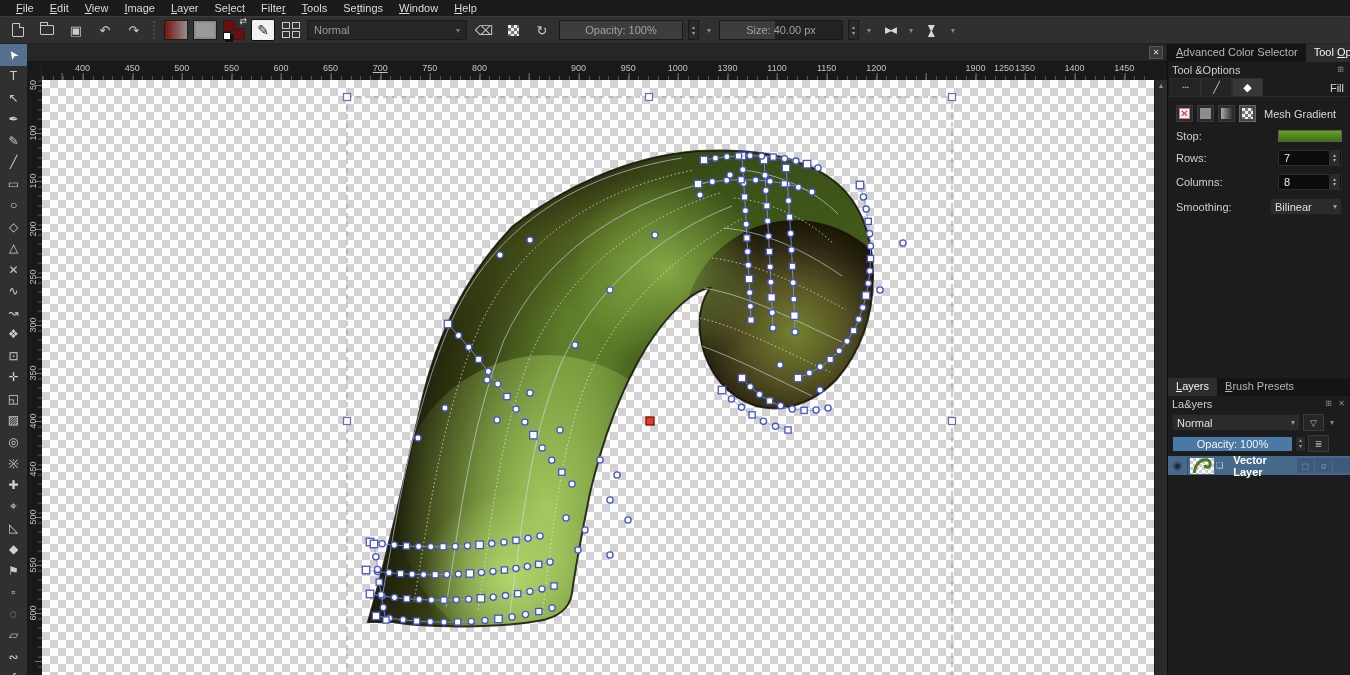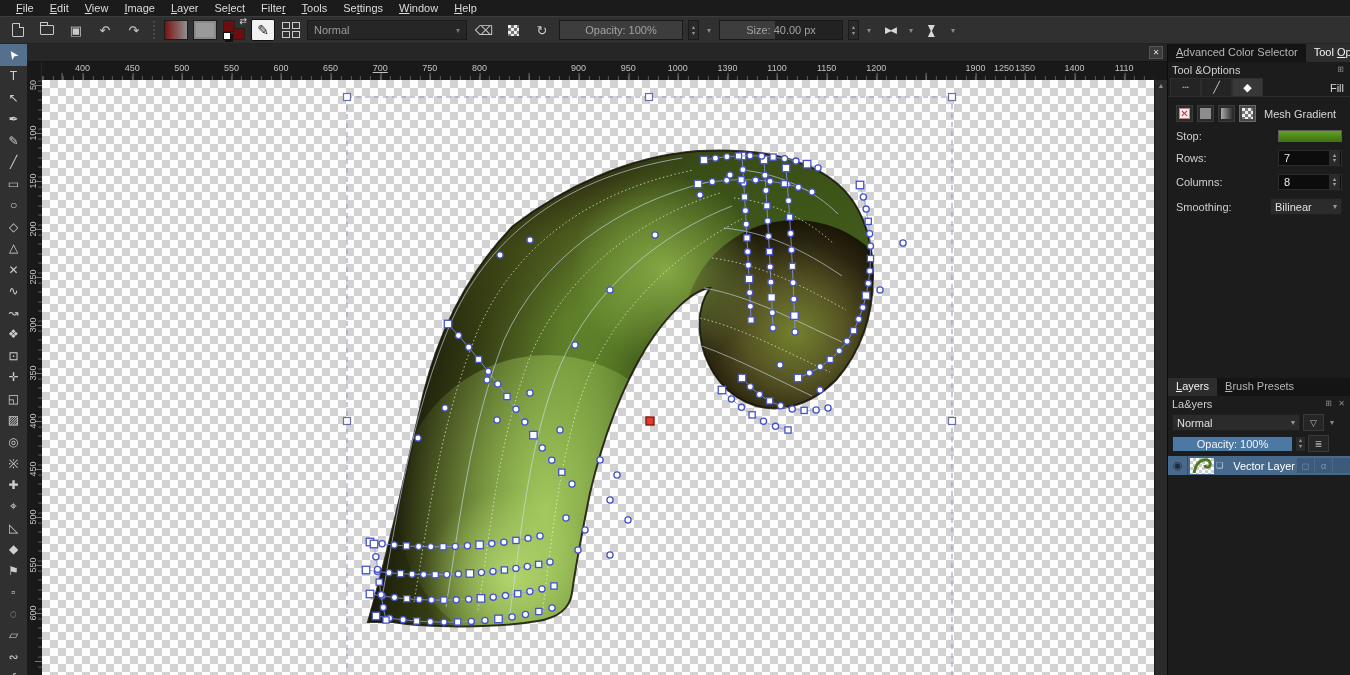--- a/index.html
+++ b/index.html
@@ -128,21 +128,21 @@
   #layer-opacity .fill { position:absolute; inset:0; background:#4c79a4; }
   #layer-opacity .lab { position:absolute; inset:0; display:flex; align-items:center; justify-content:center;
     font-size:11px; color:#f0f4f8; }
   #layer-row { display:flex; align-items:center; height:19px; margin-top:2px; background:#47698c; }
   #layer-row .cell { display:flex; align-items:center; justify-content:center; height:19px; }
   #eye-cell { width:20px; color:#1d2b38; font-size:11px; border-right:1px solid rgba(0,0,0,.25); }
   #thumb { width:24px; height:16px; margin:0 2px; background-color:#fff;
     background-image:linear-gradient(45deg,#ccc 25%,transparent 25%,transparent 75%,#ccc 75%),linear-gradient(45deg,#ccc 25%,transparent 25%,transparent 75%,#ccc 75%);
     background-size:6px 6px; background-position:0 0,3px 3px; position:relative; }
   #page-ind { font-size:8px; color:#c9d6e2; margin-right:2px; }
-  #layer-name { flex:1; font-size:11px; font-weight:normal; color:#fff; padding-left:8px; }
+  #layer-name { flex:1; font-size:11px; font-weight:bold; color:#fff; padding-left:8px; }
   .layer-flag { width:17px; height:15px; margin-right:1px; background:#3d5a7a; color:#7e97b2; font-size:9px;
     display:flex; align-items:center; justify-content:center; }
 
   
   #toolbox { position:absolute; left:0; top:44px; width:27px; height:631px; background:#303030; overflow:hidden; }
   .tool { width:27px; height:21.5px; display:flex; align-items:center; justify-content:center;
     color:#cfcfcf; font-size:12px; }
   .tool.active { background:#54708e; color:#fff; }
 </style>
 </head>
@@ -358,21 +358,21 @@
           <span class="hlab" style="left: 586.2px;">950</span>
           <span class="hlab" style="left: 635.8px;">1000</span>
           <span class="hlab" style="left: 685.4px;">1390</span>
           <span class="hlab" style="left: 735px;">1100</span>
           <span class="hlab" style="left: 784.6px;">1150</span>
           <span class="hlab" style="left: 834.2px;">1200</span>
           <span class="hlab" style="left: 921px; margin-left: 41px;">1250</span>
           <span class="hlab" style="left: 933.4px;">1900</span>
           <span class="hlab" style="left: 983px;">1350</span>
           <span class="hlab" style="left: 1032.6px;">1400</span>
-          <span class="hlab" style="left: 1082.2px;">1110</span>
+          <span class="hlab" style="left: 1082.2px;">1450</span>
         </div>
     </div>
     <div id="canvasrow">
       <div id="vruler">
         <div class="ticks-minor"></div>
           <div class="ticks-major"></div>
       <span class="vlab" style="top: 5px;">50</span>
           <span class="vlab" style="top: 53px;">100</span>
           <span class="vlab" style="top: 101px;">150</span>
           <span class="vlab" style="top: 149px;">200</span>

